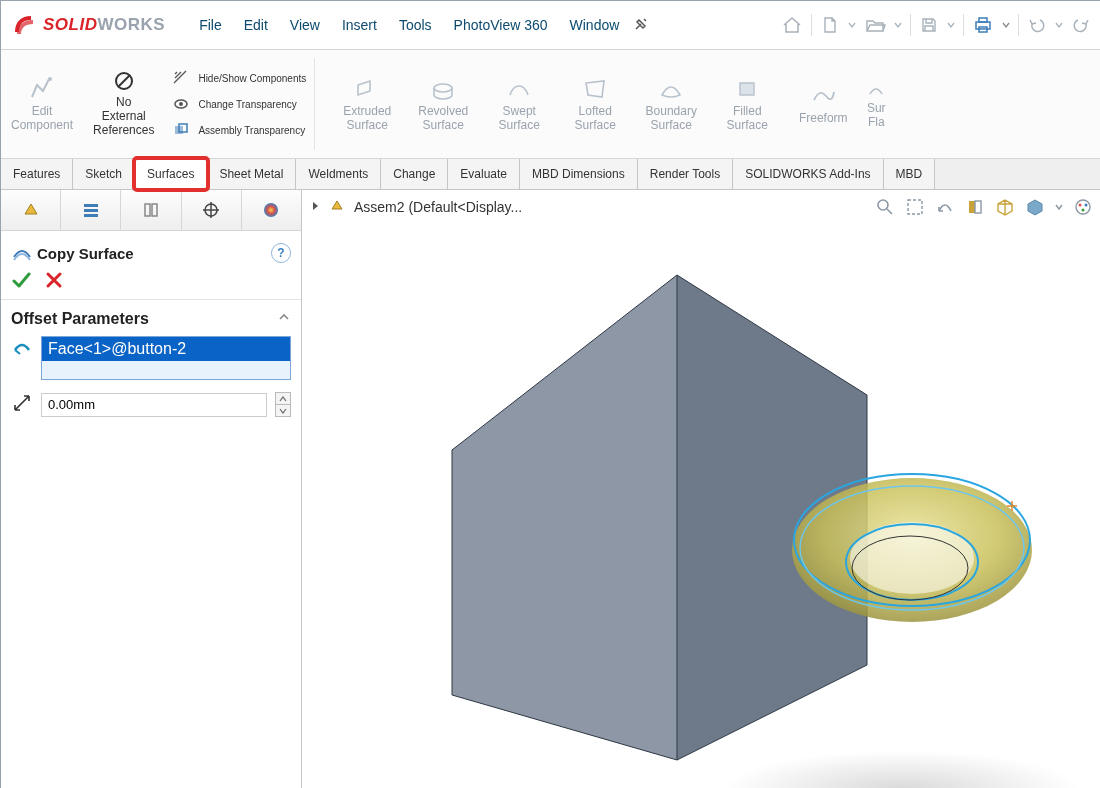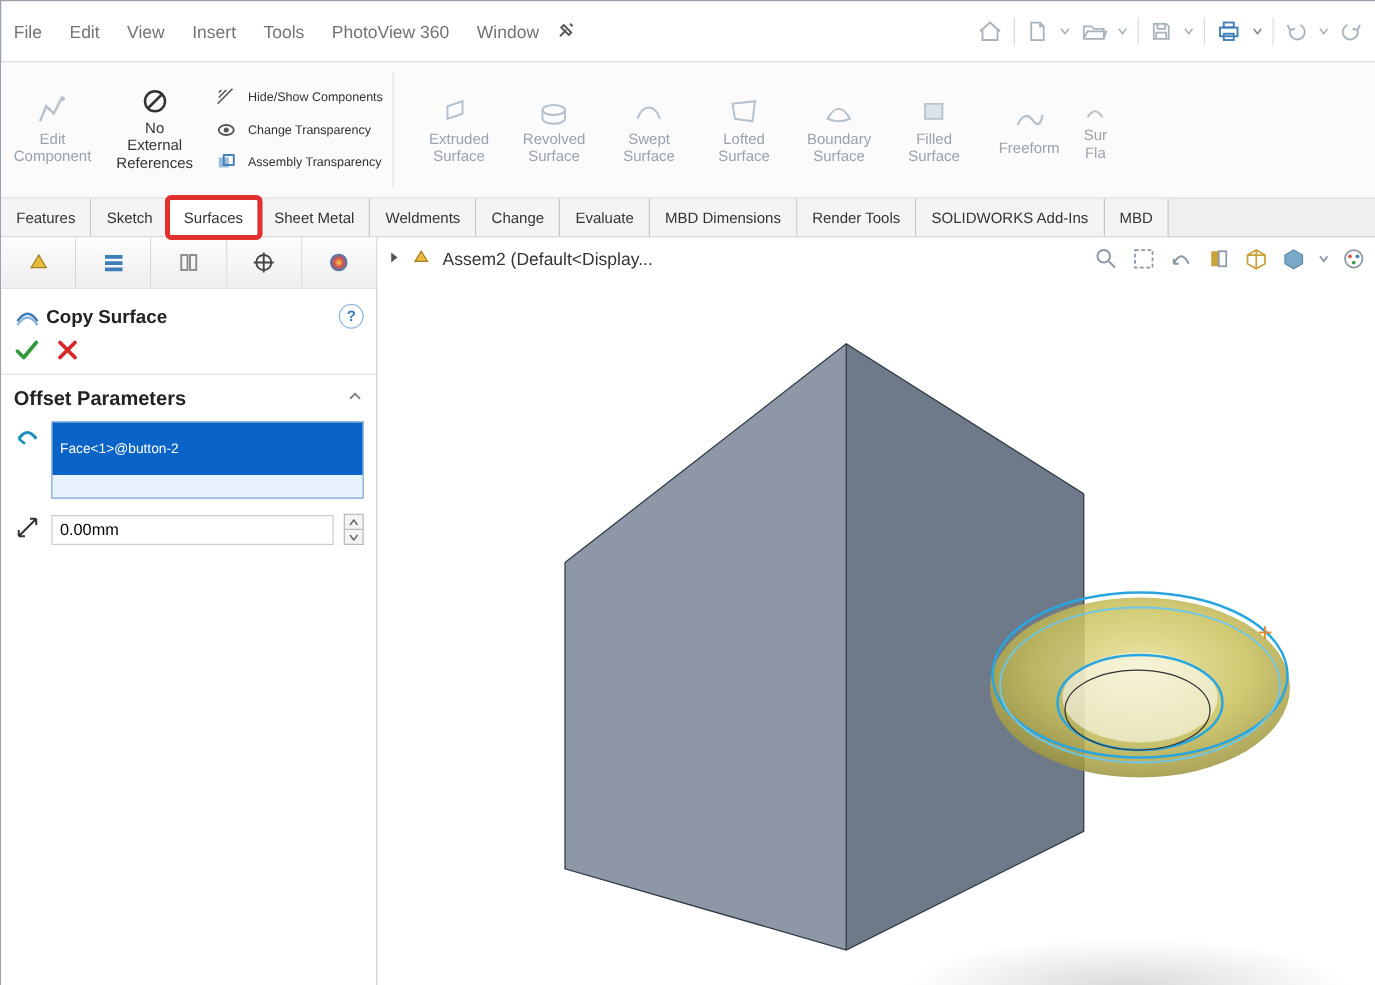--- a/index.html
+++ b/index.html
@@ -3,21 +3,21 @@
 <meta charset="utf-8">
 <style>
   html,body{margin:0;padding:0;font-family:"Segoe UI",Arial,sans-serif;font-size:13px;color:#333;background:#fff;overflow:hidden;}
   .window{width:1100px;height:788px;position:relative;border:1px solid #9aa3ad;background:#fff;}
   
   .menubar{height:48px;border-bottom:1px solid #d6d6d6;display:flex;align-items:center;padding:0 10px;gap:4px;}
   .logo{display:flex;align-items:center;gap:6px;padding-right:30px;}
   .logo svg{display:block;}
   .logo-text{font-weight:700;letter-spacing:.5px;font-size:17px;color:#9aa3ad;}
   .logo-text b{color:#d9242a;font-style:italic;}
-  .menus{display:flex;gap:22px;font-size:14px;color:#737373;}
+  .menus{display:flex;gap:22px;font-size:14px;color:#0c4a6e;}
   .menus span{cursor:pointer;}
   .pin-icon{margin-left:10px;color:#555;}
   .qat{margin-left:auto;display:flex;gap:8px;align-items:center;color:#a8b2bb;}
   .qat .sep{width:1px;height:22px;background:#ddd;}
   .qat svg{display:block;}
   
   .ribbon{height:108px;border-bottom:1px solid #d6d6d6;background:#fbfbfb;display:flex;align-items:stretch;overflow:hidden;}
   .rb-btn{display:flex;flex-direction:column;align-items:center;justify-content:center;padding:4px 10px;color:#9aa3ad;font-size:12px;text-align:center;line-height:1.15;min-width:56px;}
   .rb-btn svg{margin-bottom:2px;}
   .rb-btn.dark{color:#333;}
@@ -41,21 +41,21 @@
   .pm-head{display:flex;align-items:center;gap:4px;padding:12px 10px 4px 10px;}
   .pm-head .title{font-weight:600;font-size:15px;color:#222;}
   .pm-help{margin-left:auto;width:18px;height:18px;border:1px solid #8fb5dc;border-radius:50%;color:#3a7fbf;display:flex;align-items:center;justify-content:center;font-size:12px;font-weight:700;}
   .pm-okx{display:flex;gap:14px;padding:4px 10px 10px 10px;border-bottom:1px solid #e3e3e3;}
   .pm-okx svg{display:block;cursor:pointer;}
   .pm-group{padding:10px 10px 6px 10px;}
   .pm-group .ghead{display:flex;align-items:center;font-weight:600;font-size:16px;color:#222;margin-bottom:8px;}
   .pm-group .ghead .chev{margin-left:auto;color:#888;}
   .sel-row{display:flex;align-items:flex-start;gap:8px;margin-bottom:12px;}
   .sel-box{flex:1;border:1px solid #7ca7d8;background:#e8f2fc;padding:0;}
-  .sel-item{background:#0a63c6;color:#fff;padding:15px 6px;font-size:11px;}
+  .sel-item{background:#0a63c6;color:#fff;padding:3px 6px;font-size:16px;}
   .sel-gap{height:18px;}
   .dist-row{display:flex;align-items:center;gap:8px;}
   .dist-row input{flex:1;height:22px;border:1px solid #ccc;padding:0 6px;font-size:13px;}
   .spin{display:flex;flex-direction:column;}
   .spin .s{width:14px;height:11px;border:1px solid #bbb;background:#f4f4f4;display:flex;align-items:center;justify-content:center;}
   .spin .s+.s{border-top:none;}
   .spin svg{display:block;}
   
   .viewport{flex:1;position:relative;background:#fff;}
   .vp-top{position:absolute;top:6px;left:8px;right:8px;display:flex;align-items:center;gap:8px;color:#333;font-size:14px;}
@@ -63,20 +63,27 @@
   .vp-icons svg{display:block;}
   .canvas{position:absolute;inset:30px 0 0 0;}
   .shadow{position:absolute;left:420px;top:530px;width:360px;height:80px;background:radial-gradient(ellipse at center,rgba(0,0,0,.15),rgba(0,0,0,0) 70%);border-radius:50%;}
 </style>
 </head>
 <body>
 
 <div class="window">
 
   <div class="menubar">
+    <div class="logo">
+      <svg width="26" height="26" viewBox="0 0 26 26">
+        <path d="M4 20 C4 10 10 4 20 4 L20 8 C12 8 8 12 8 20 Z" fill="#d9242a"></path>
+        <path d="M6 22 C6 14 12 8 22 8 L22 12 C14 12 10 16 10 22 Z" fill="#d9242a" opacity=".7"></path>
+      </svg>
+      <span class="logo-text"><b>SOLID</b><span>WORKS</span></span>
+    </div>
     <div class="menus">
       <span>File</span>
       <span>Edit</span>
       <span>View</span>
       <span>Insert</span>
       <span>Tools</span>
       <span>PhotoView 360</span>
       <span>Window</span>
     </div>
     <span class="pin-icon">

